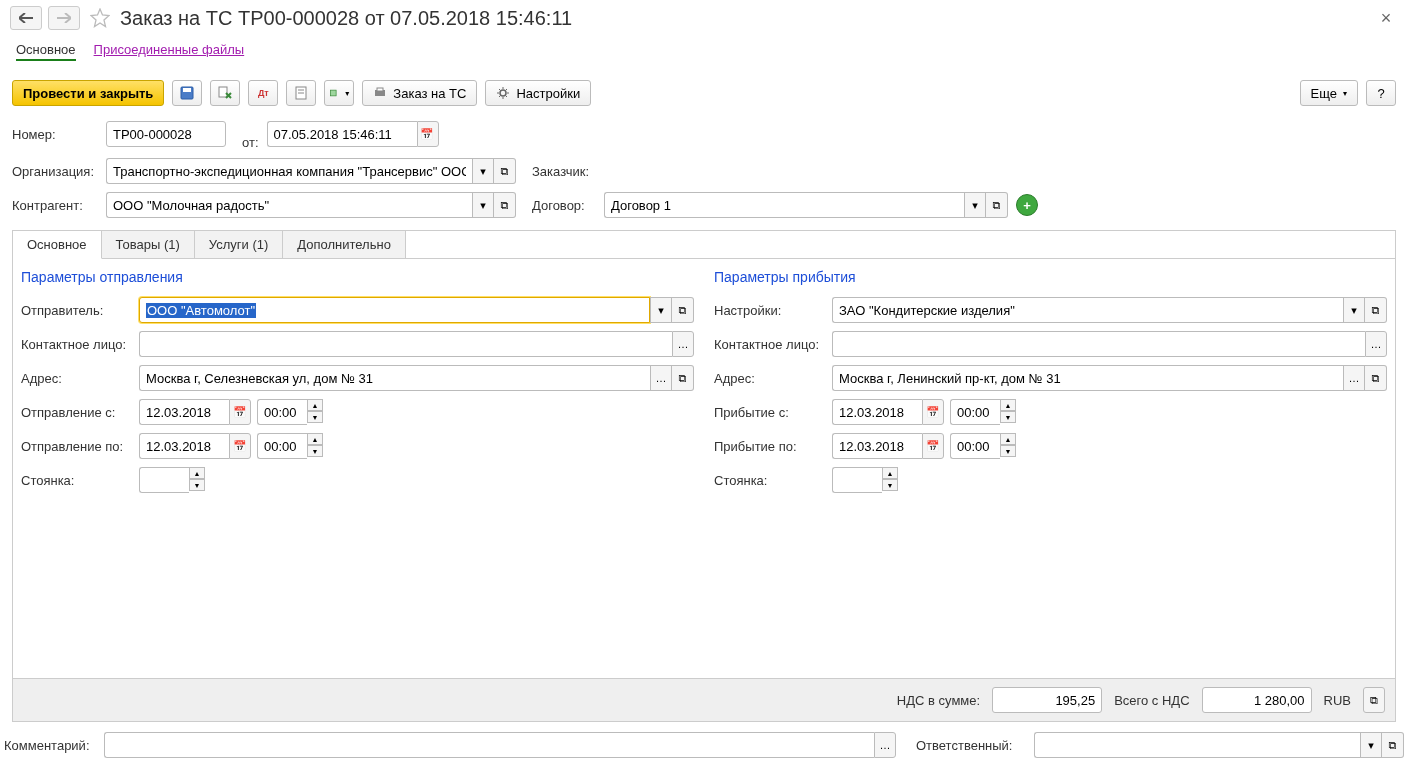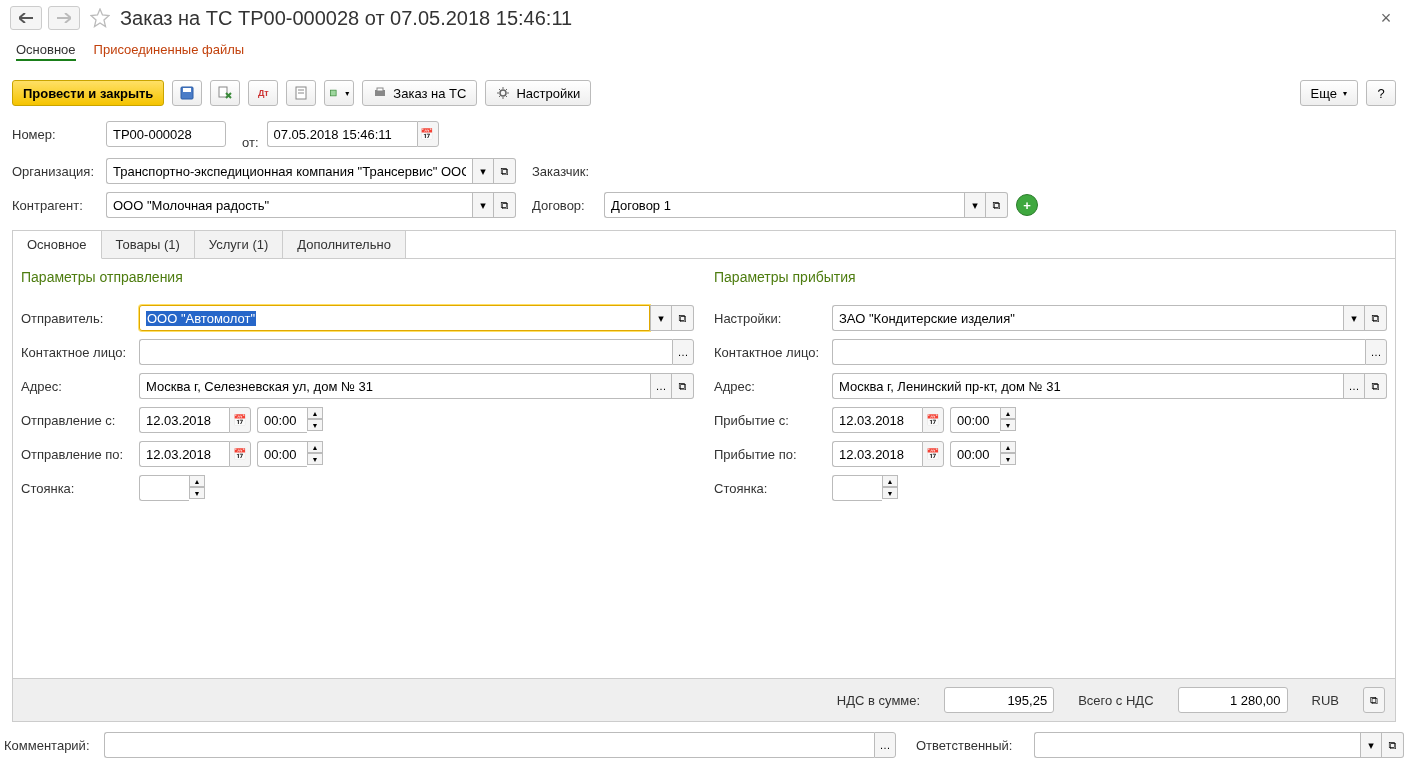--- a/index.html
+++ b/index.html
@@ -5,21 +5,21 @@
 * { box-sizing: border-box; margin: 0; padding: 0; }
 body { font-family: Arial, sans-serif; font-size: 13px; color: #333; background: #fff; }
 .topbar { display: flex; align-items: center; padding: 6px 10px; gap: 6px; }
 .nav-btn { width: 32px; height: 24px; border: 1px solid #ccc; background: #f5f5f5; border-radius: 3px; display: flex; align-items: center; justify-content: center; cursor: pointer; }
 .star-icon { width: 20px; height: 20px; margin: 0 4px; }
 .page-title { font-size: 20px; color: #333; font-weight: normal; }
 .close-btn { margin-left: auto; width: 24px; height: 24px; display: flex; align-items: center; justify-content: center; cursor: pointer; font-size: 18px; color: #666; }
 .navlinks { display: flex; gap: 18px; padding: 4px 16px 10px; border-bottom: 1px solid transparent; }
 .navlink { color: #333; cursor: pointer; padding: 2px 0; }
 .navlink.active { border-bottom: 2px solid #1a7f1a; }
-.navlink.link { color: #c2410c; }
+.navlink.link { color: #a21caf; text-decoration: underline; }
 .toolbar { display: flex; gap: 8px; padding: 8px 12px; }
 .btn { height: 26px; border: 1px solid #bbb; background: linear-gradient(#fff,#eee); border-radius: 3px; padding: 0 10px; display: flex; align-items: center; gap: 6px; cursor: pointer; font-size: 13px; }
 .btn.yellow { background: linear-gradient(#ffe066,#f5c400); border-color: #c9a400; font-weight: bold; }
 .btn.icon-only { padding: 4px; width: 30px; justify-content: center; }
 .btn.more { margin-left: auto; }
 .form-row { display: flex; align-items: center; padding: 4px 12px; gap: 8px; }
 .label { width: 86px; color: #333; }
 .input { height: 26px; border: 1px solid #bbb; border-radius: 3px; padding: 0 6px; background: #fff; font-size: 13px; }
 .input-group { display: flex; }
 .input-group .input { border-radius: 3px 0 0 3px; border-right: none; }
@@ -29,31 +29,31 @@
 .toggle-group { display: flex; border: 1px solid #bbb; border-radius: 3px; overflow: hidden; }
 .toggle { padding: 4px 10px; cursor: pointer; background: #f5f5f5; }
 .toggle.active { color: #1a9e1a; background: #fff; }
 .toggle + .toggle { border-left: 1px solid #bbb; }
 .tabs-wrap { margin: 8px 12px 0; border: 1px solid #ccc; border-bottom: none; }
 .tabs { display: flex; border-bottom: 1px solid #ccc; }
 .tab { padding: 6px 14px; border-right: 1px solid #ccc; background: #f2f2f2; cursor: pointer; }
 .tab.active { background: #fff; border-bottom: 1px solid #fff; margin-bottom: -1px; }
 .tab-body { padding: 10px 8px; display: flex; gap: 20px; min-height: 420px; border-bottom: 1px solid #ccc; }
 .col { flex: 1; }
-.section-title { color: #4d7c0f; font-size: 14px; margin-bottom: 20px; }
+.section-title { color: #1d4ed8; font-size: 14px; margin-bottom: 12px; }
 .param-row { display: flex; align-items: center; margin-bottom: 8px; gap: 6px; }
 .param-label { width: 112px; }
 .highlighted .input { border: 1px solid #e0a800; box-shadow: 0 0 0 1px #ffe066; }
 .selected-text { background: #2666c9; color: #fff; padding: 0 1px; }
 .date-input { width: 90px; }
 .time-input { width: 50px; }
 .spinner { display: flex; flex-direction: column; }
 .spin-btn { width: 16px; height: 12px; border: 1px solid #bbb; background: #f5f5f5; font-size: 7px; display:flex; align-items:center; justify-content:center; cursor:pointer; }
 .small-input { width: 50px; }
-.summary-bar { display: flex; align-items: center; justify-content: flex-end; gap: 24px; background: #efefef; border: 1px solid #ccc; border-top: none; margin: 0 12px; padding: 8px 10px; }
+.summary-bar { display: flex; align-items: center; justify-content: flex-end; gap: 12px; background: #efefef; border: 1px solid #ccc; border-top: none; margin: 0 12px; padding: 8px 10px; }
 .summary-input { width: 110px; text-align: right; background: #fff; }
 .footer-row { display: flex; align-items: center; padding: 10px 4px; gap: 8px; }
 .footer-row .label { width: 92px; }
 .green-circle { width: 22px; height: 22px; border-radius: 50%; background: #3fa83f; display:flex; align-items:center; justify-content:center; color:#fff; font-weight:bold; cursor:pointer; border: 1px solid #2d7d2d;}
 </style>
 </head>
 <body>
 
 <div class="topbar">
   <button class="nav-btn">

